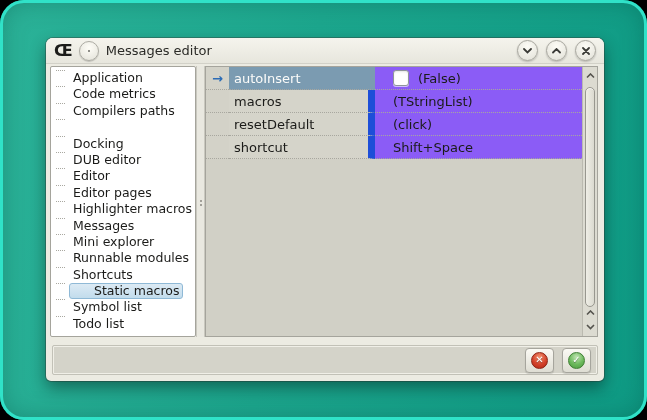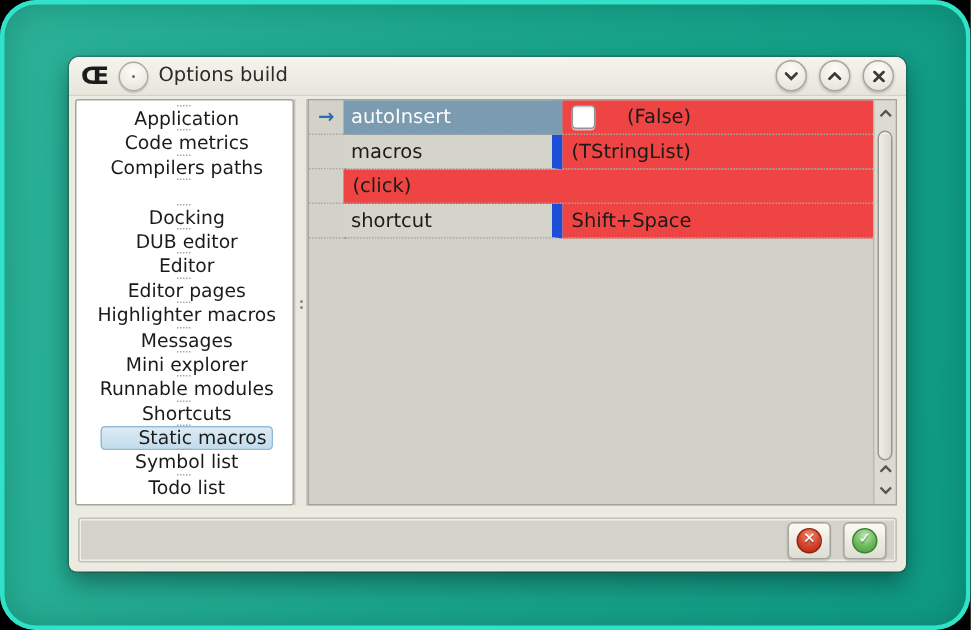--- a/index.html
+++ b/index.html
@@ -32,22 +32,22 @@
   .tb-btns{margin-left:auto;display:flex;gap:8px;align-items:center;}
   .circle-btn{width:19px;height:19px;border-radius:50%;display:flex;align-items:center;
     justify-content:center;background:radial-gradient(circle at 50% 30%,#FDFCF6,#E1E0D7);
     border:1px solid #A7A69E;box-shadow:0 1px 2px rgba(0,0,0,.22);}
   .circle-btn svg{display:block;}
 
   
   .sidebar{position:absolute;left:4px;top:28px;width:146px;height:271px;background:#FFFFFF;
     border:1px solid #A5A49C;border-radius:2px;box-sizing:border-box;padding:3px 2px;
     overflow:hidden;}
-  .tree-item{height:16.4px;display:flex;align-items:center;font-size:12.5px;color:#1b1b19;
-    padding-left:3px;white-space:nowrap;flex-direction:column;}
+  .tree-item{height:16.4px;display:flex;font-size:12.5px;color:#1b1b19;
+    padding-left:3px;white-space:nowrap;}
   .twig{width:9px;height:0;border-bottom:1px dotted #A9A8A0;margin-right:4px;flex:none;}
   .tree-item .label{padding:0 3px;border:1px solid transparent;border-radius:3px;line-height:14px;}
   .tree-item.sel .label{background:linear-gradient(#DCEAF4,#C2DCEC);border-color:#8FB9D6;padding-left:24px;}
 
   
   .splitter{position:absolute;left:150px;top:28px;width:9px;height:271px;background:#E9E8E0;
     border-left:1px solid #C9C8BF;border-right:1px solid #C9C8BF;box-sizing:border-box;}
   .splitter::after{content:"";position:absolute;left:3px;top:134px;width:2px;height:2px;
     border-radius:50%;background:#8a8982;box-shadow:0 4px 0 #8a8982;}
 
@@ -56,22 +56,22 @@
     border:1px solid #A5A49C;box-sizing:border-box;}
   .pg-rows{position:absolute;left:0;top:0;right:15px;}
   .pg-row{display:flex;height:23px;}
   .pg-gutter{width:23px;flex:none;background:#D3D2C8;border-bottom:1px dotted #A8A79F;
     display:flex;align-items:center;justify-content:center;box-sizing:border-box;}
   .arrow-icon{color:#2C6CB5;font-weight:bold;font-size:13px;line-height:1;}
   .pg-name{width:146px;flex:none;background:#D5D4CA;border-bottom:1px dotted #A8A79F;
     border-right:7px solid #1d4ed8;font-size:13px;color:#1b1b19;display:flex;
     align-items:center;padding-left:5px;box-sizing:border-box;white-space:nowrap;overflow:hidden;}
   .pg-row.sel .pg-name{background:#7B9BB1;color:#FBFBF9;border-right-color:#7B9BB1;}
-  .pg-value{flex:1;background:#ef4444;border-bottom:1px dotted #A8A79F;font-size:13px;
-    color:#1b1b19;display:flex;align-items:center;padding-left:6px;gap:21px;box-sizing:border-box;}
+  .pg-value{flex:1;background:#8b5cf6;border-bottom:1px dotted #A8A79F;font-size:13px;
+    color:#1b1b19;display:flex;align-items:center;padding-left:18px;gap:9px;box-sizing:border-box;}
   .checkbox{width:14px;height:14px;background:#FFFFFF;border:1px solid #8F949B;border-radius:3px;
     box-shadow:inset 0 1px 2px rgba(0,0,0,.10),0 1px 0 rgba(255,255,255,.6);flex:none;}
 
   
   .vscroll{position:absolute;top:0;right:0;bottom:0;width:15px;background:#DCDBD1;
     border-left:1px solid #BBBAB0;box-sizing:border-box;}
   .sb-btn{position:absolute;left:0;right:0;height:14px;display:flex;align-items:center;
     justify-content:center;}
   .sb-up{top:2px;} .sb-up2{bottom:16px;} .sb-down{bottom:2px;}
   .sb-thumb{position:absolute;left:2px;right:2px;top:20px;height:218px;border-radius:6px;
@@ -96,21 +96,21 @@
 </style>
 </head>
 <body>
 
 <div class="screen">
   <div class="window">
 
     <div class="titlebar">
       <span class="logo">Œ</span>
       <span class="menu-btn"></span>
-      <span class="title">Options build</span>
+      <span class="title">Messages editor</span>
       <span class="tb-btns">
         <span class="circle-btn">
           <svg width="9" height="6" viewBox="0 0 9 6">
             <polyline points="1,1 4.5,4.5 8,1" fill="none" stroke="#3B3B37" stroke-width="1.8" stroke-linecap="round"></polyline>
           </svg>
         </span>
         <span class="circle-btn">
           <svg width="9" height="6" viewBox="0 0 9 6">
             <polyline points="1,4.5 4.5,1 8,4.5" fill="none" stroke="#3B3B37" stroke-width="1.8" stroke-linecap="round"></polyline>
           </svg>
@@ -205,20 +205,21 @@
           </div>
           <div class="pg-row">
             <div class="pg-gutter"></div>
             <div class="pg-name">macros</div>
             <div class="pg-value">
               <span class="val-text">(TStringList)</span>
             </div>
           </div>
           <div class="pg-row">
             <div class="pg-gutter"></div>
+            <div class="pg-name">resetDefault</div>
             <div class="pg-value">
               <span class="val-text">(click)</span>
             </div>
           </div>
           <div class="pg-row">
             <div class="pg-gutter"></div>
             <div class="pg-name">shortcut</div>
             <div class="pg-value">
               <span class="val-text">Shift+Space</span>
             </div>

